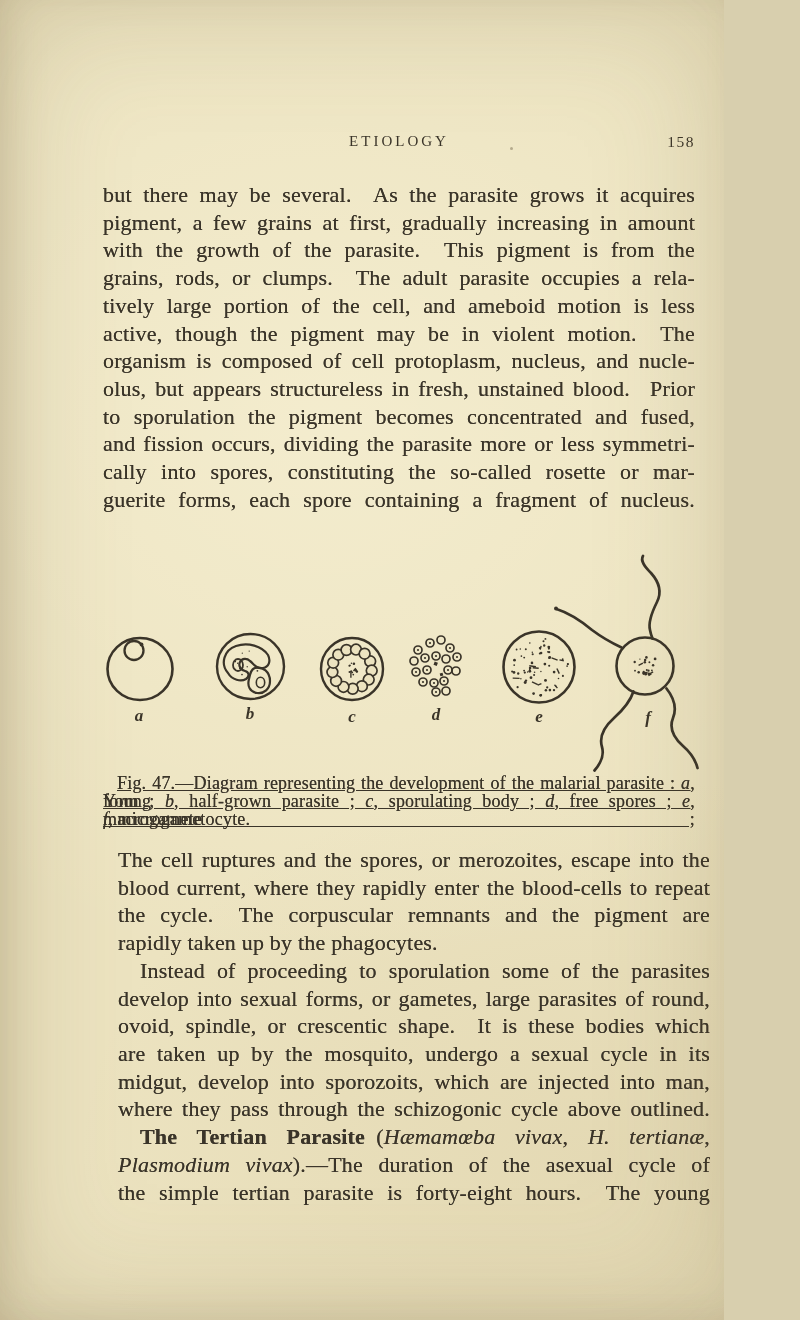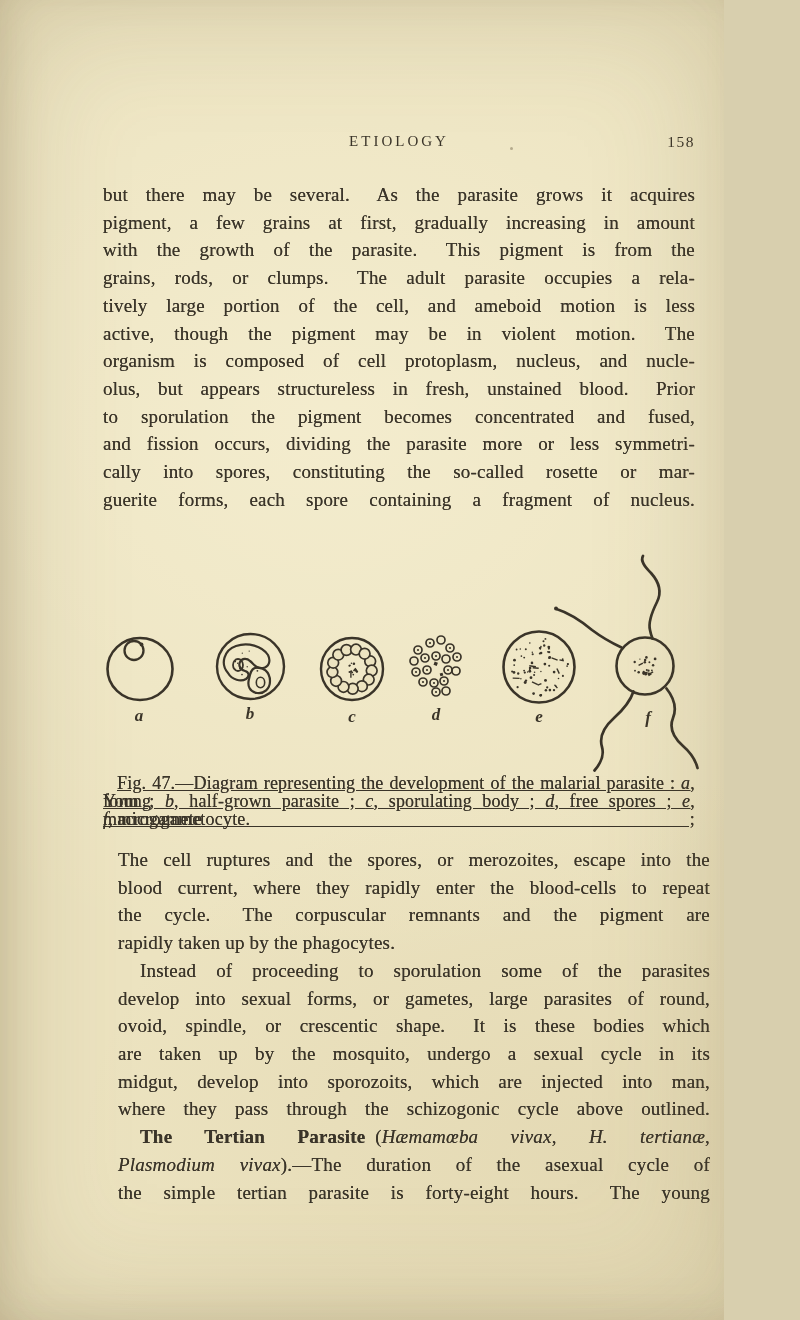--- a/index.html
+++ b/index.html
@@ -21,21 +21,21 @@
                 inset 0 -18px 50px -20px rgba(110,90,55,0.12);
   }
   .header { position:absolute; top:133px; left:103px; width:592px; height:24px; font-size:15px; }
   .header-title { position:absolute; left:50%; transform:translateX(-50%); letter-spacing:3px; white-space:nowrap; }
   .page-num { position:absolute; right:0; top:0; font-size:15.5px; letter-spacing:1.5px; }
   .speck { position:absolute; left:510px; top:147px; width:3px; height:3px; border-radius:50%; background:rgba(86,74,50,0.38); }
 
   #text-layer { position:absolute; inset:0; }
   .tblock {
     position:absolute; left:103px; width:592px;
-    font-size:19px; line-height:27.72px; letter-spacing:0.2px;
+    font-size:22px; line-height:27.72px; letter-spacing:0.2px;
     text-shadow:0 0 0.5px rgba(58,52,41,0.85);
   }
   .tblock .line { height:27.72px; }
   .tblock.caption { font-size:18px; line-height:17.8px;text-decoration:underline; }
   .tblock.caption .line { height:17.8px; }
   .just { text-align:justify; text-align-last:justify; }
 
   .fig { position:absolute; left:88px; top:545px; width:660px; height:245px; }
   .ln { fill:none; stroke:var(--ink); stroke-linecap:round; stroke-linejoin:round; }
   .w16{stroke-width:1.6} .w18{stroke-width:1.8}

